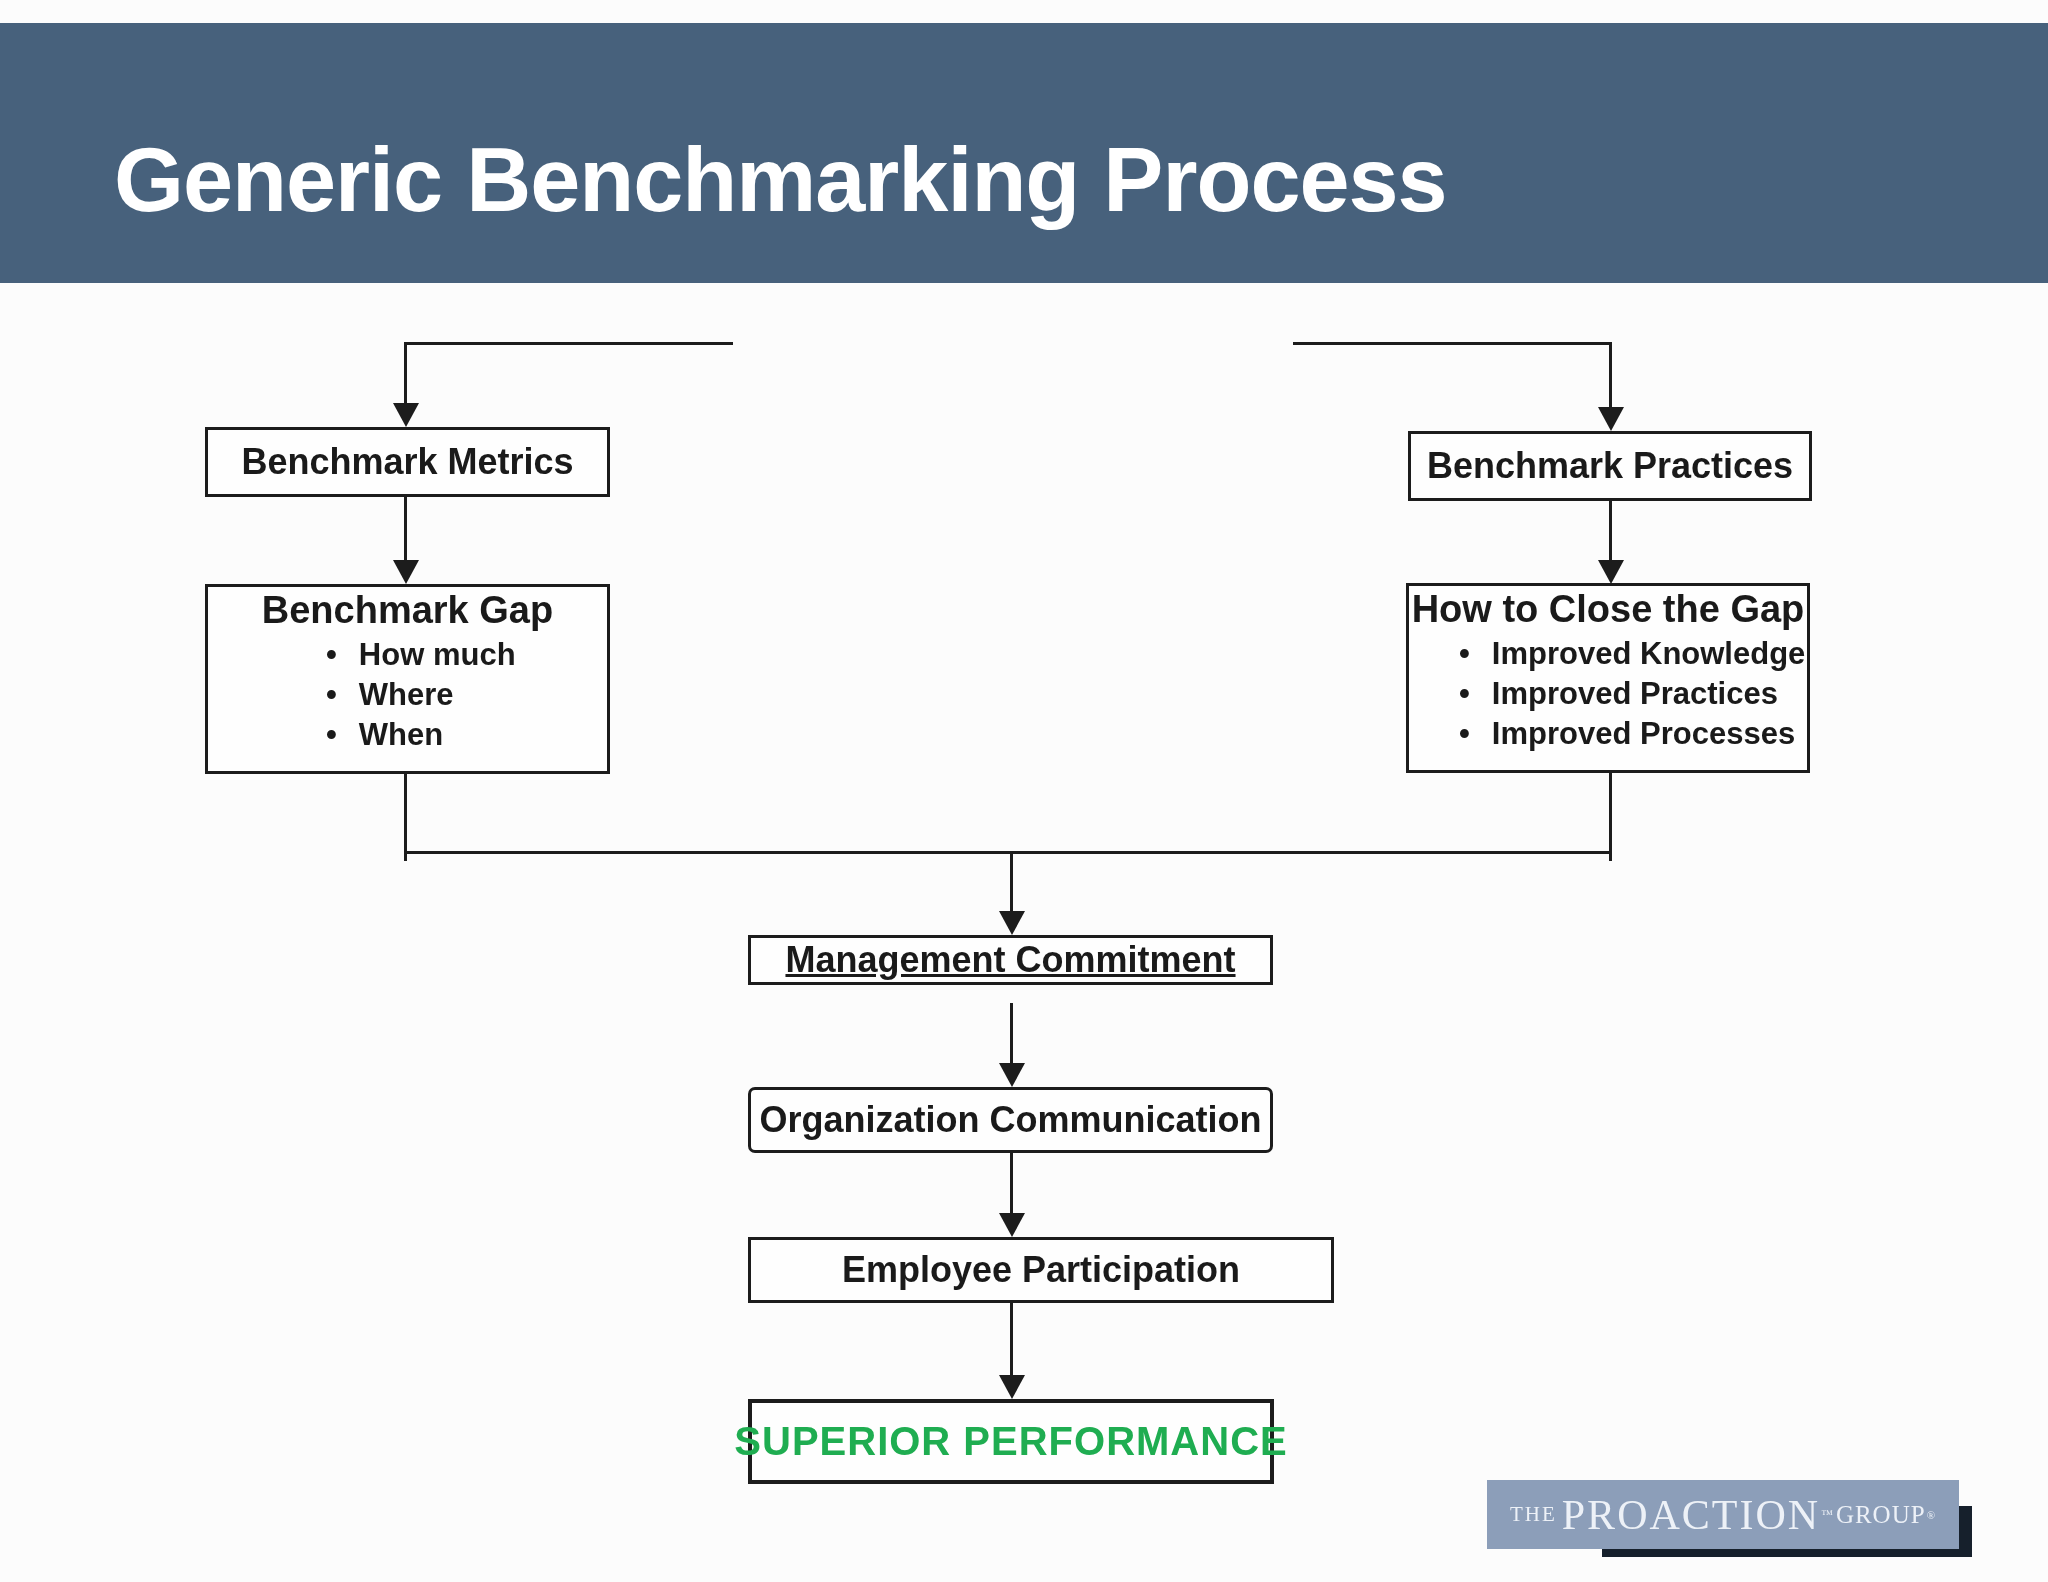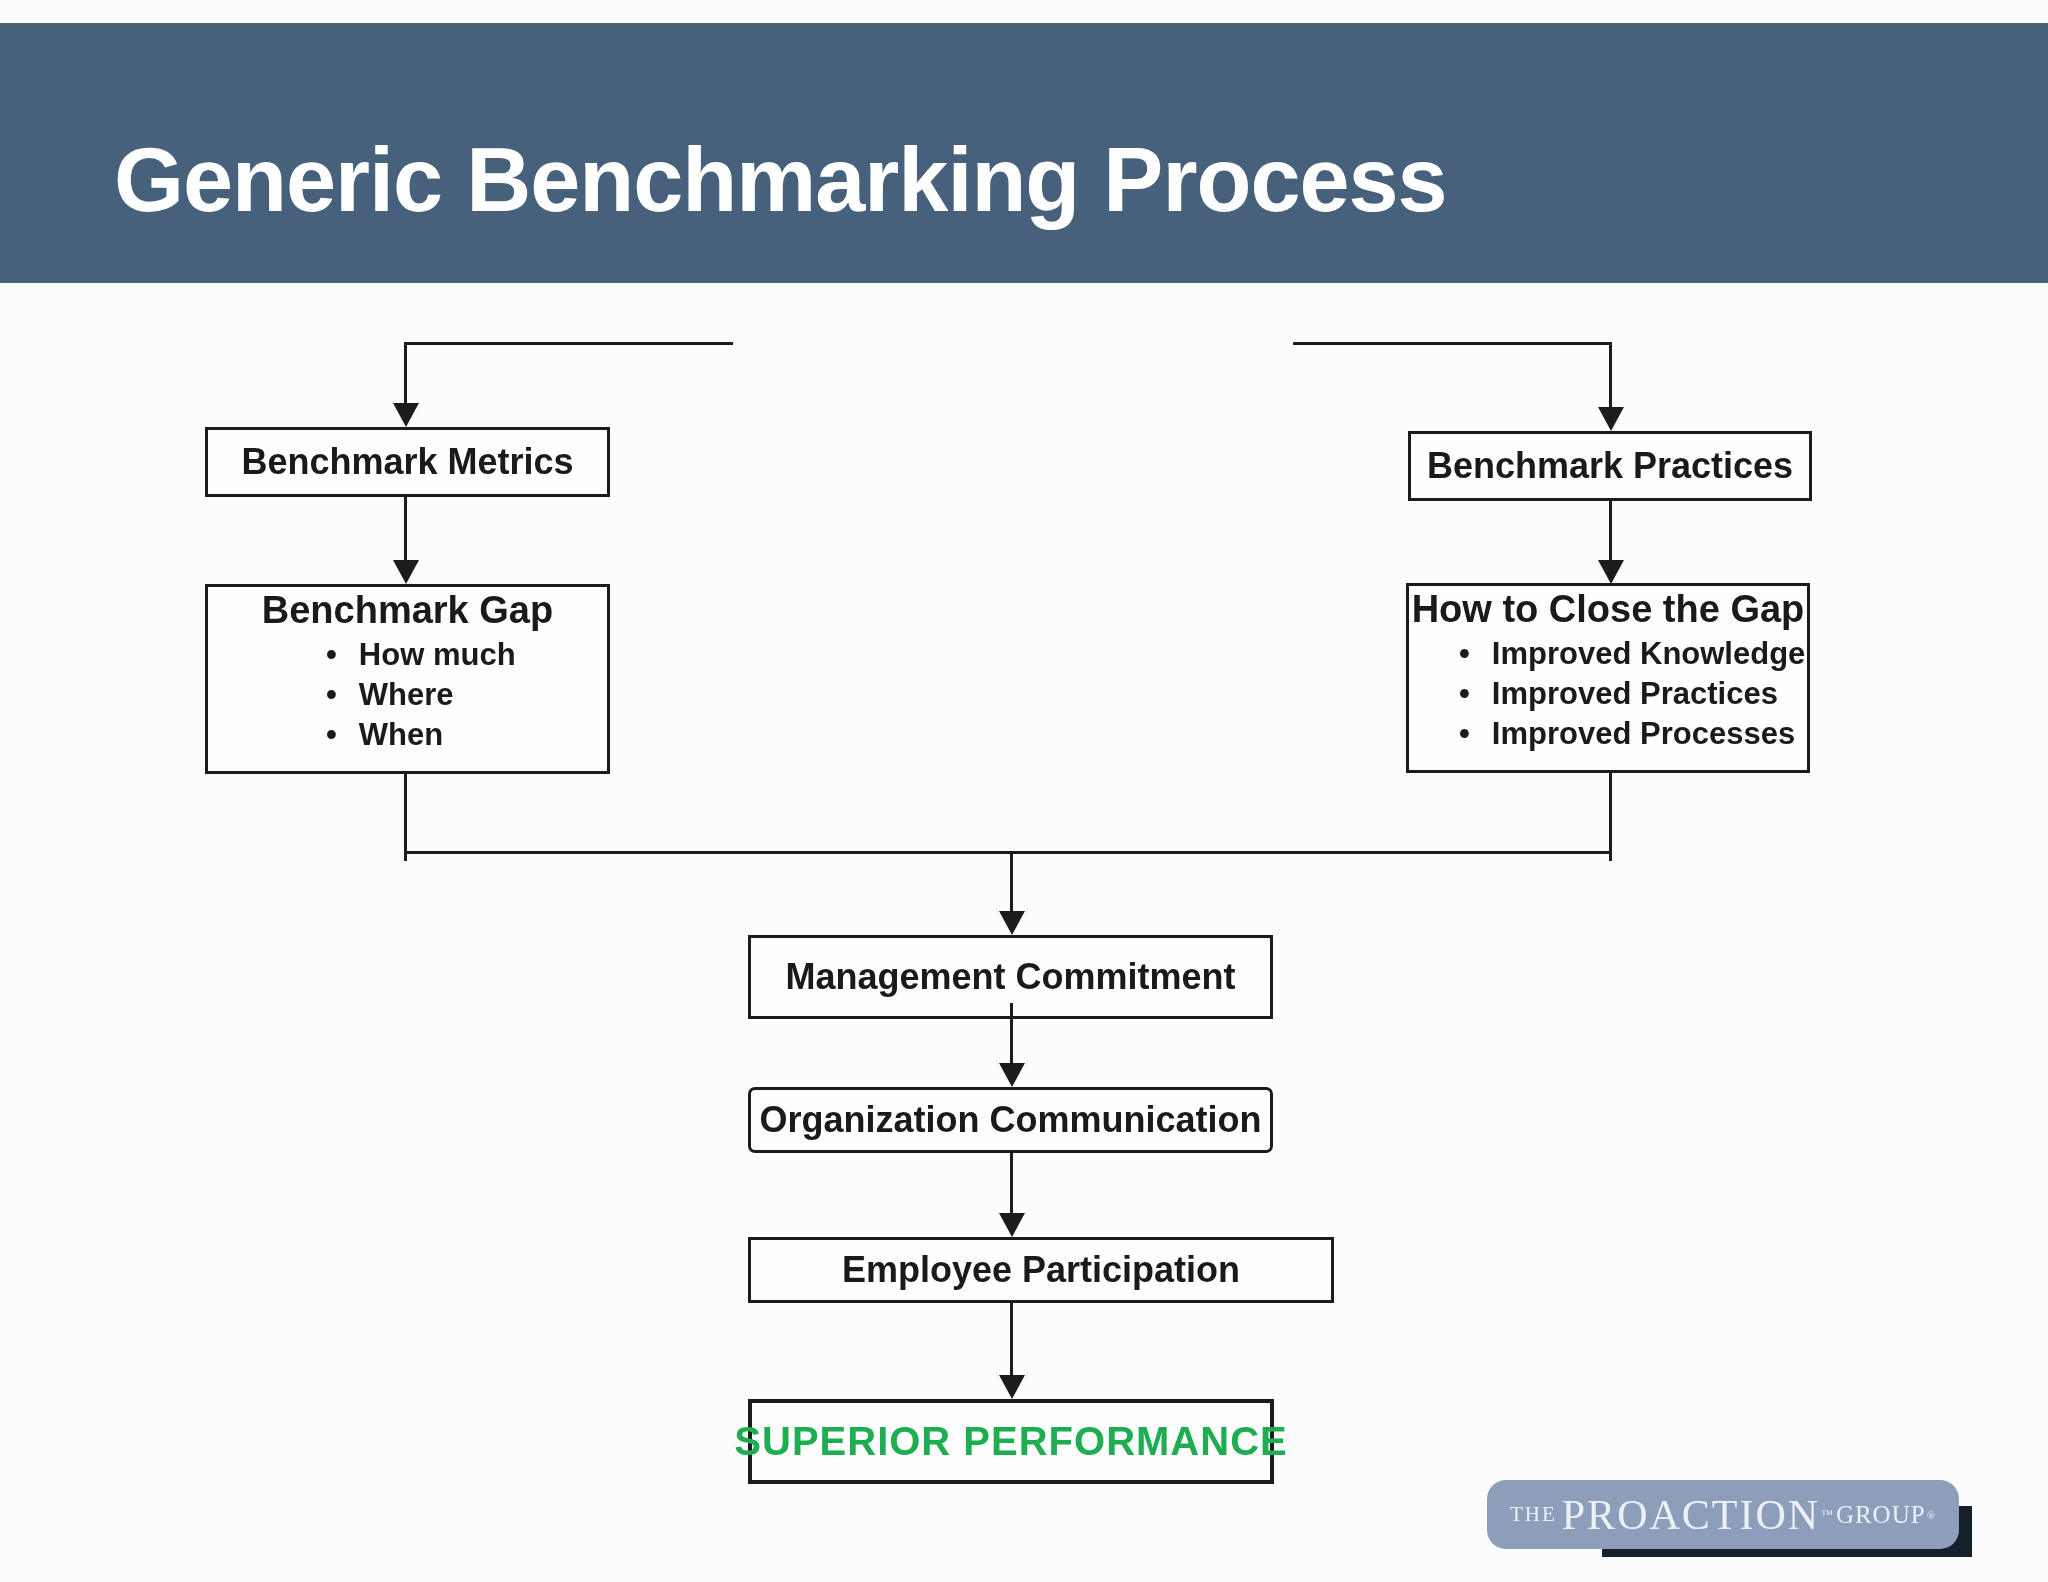--- a/index.html
+++ b/index.html
@@ -101,21 +101,20 @@
     width: 472px; height: 69px;
     background: #8C9EB9;
     display: flex;
     align-items: center;
     justify-content: flex-end;
     padding-right: 24px;
     box-sizing: border-box;
     font-family: "Liberation Serif", serif;
     color: #EDF1F7;
     white-space: nowrap;
-    border-radius: 19px;
   }
   .logo-the { font-size: 21px; letter-spacing: 2px; margin-right: 5px; }
   .logo-name { font-size: 42px; letter-spacing: 2px; }
   .logo-tm { font-size: 12px; vertical-align: 22px; margin-left: 1px; }
   .logo-group { font-size: 25px; letter-spacing: 1px; margin-left: 3px; }
   .logo-reg { font-size: 11px; vertical-align: 4px; margin-left: 1px; }
 </style>
 </head>
 <body>
 
@@ -183,21 +182,21 @@
         </li>
     </ul>
   </div>
 
   <div class="vline" style="left:404px; top:774px; width:3px; height:87px;"></div>
   <div class="vline" style="left:1609px; top:773px; width:3px; height:88px;"></div>
   <div class="hline" style="left:404px; top:851px; width:1208px; height:3px;"></div>
   <div class="vline" style="left:1010px; top:851px; width:3px; height:62px;"></div>
   <div class="arrowhead" style="left:999px; top:911px;"></div>
 
-  <div class="node fs36" style="left:748px; top:935px; width:525px; height:84px;">
+  <div class="node fs36" style="left:748px; top:935px; width:525px; height:50px;text-decoration:underline;">
     <span>Management Commitment</span>
   </div>
 
   <div class="vline" style="left:1010px; top:1003px; width:3px; height:62px;"></div>
   <div class="arrowhead" style="left:999px; top:1063px;"></div>
 
   <div class="node fs36" style="left:748px; top:1087px; width:525px; height:66px;border-radius:7px;">
     <span>Organization Communication</span>
   </div>
 

